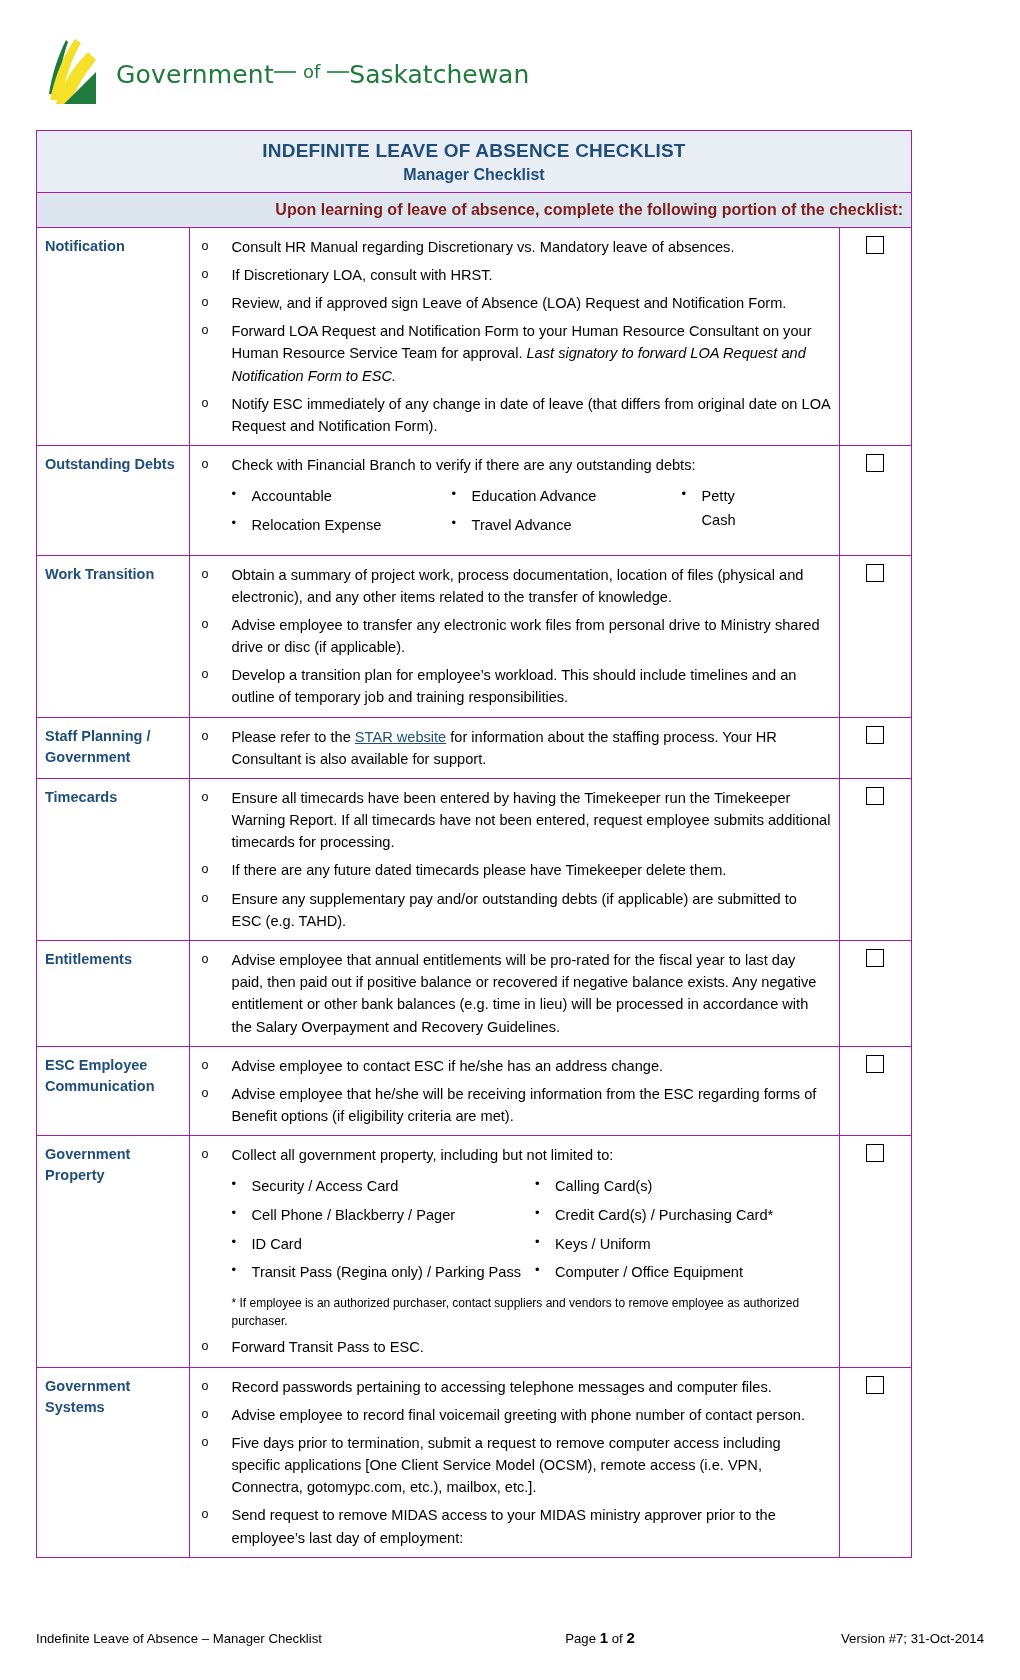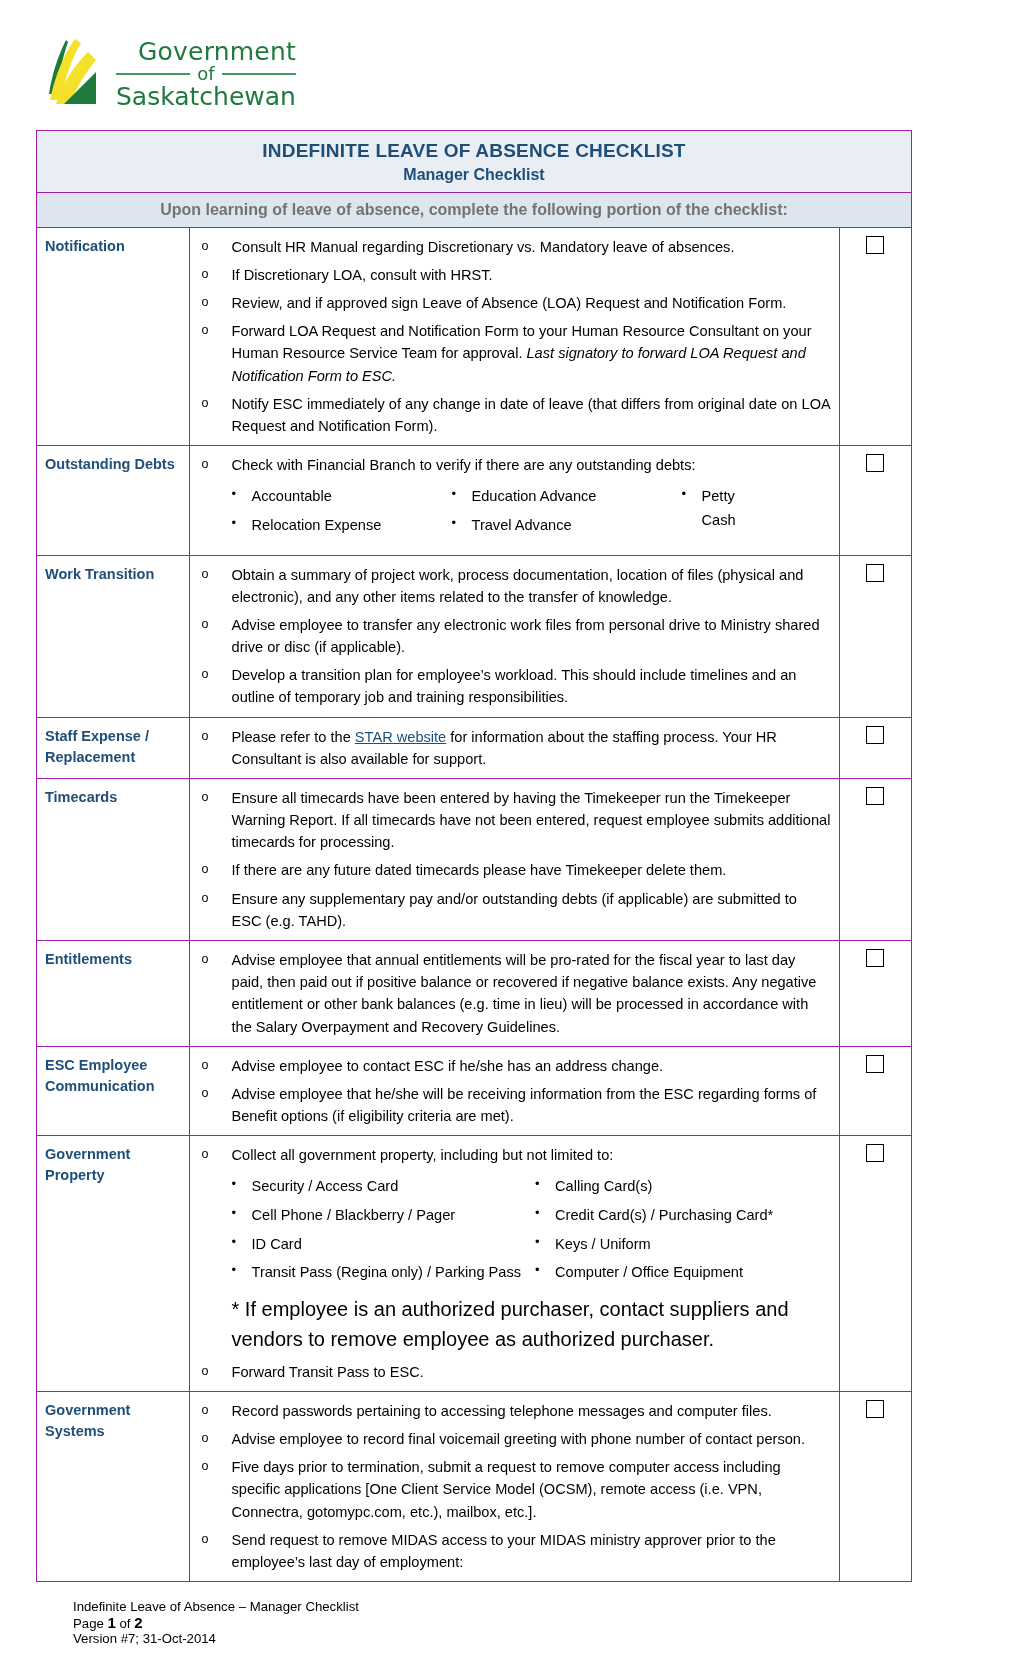--- a/index.html
+++ b/index.html
@@ -18,21 +18,21 @@
     padding:0;
   }
 
   
   .logo-wrap{
     position:absolute;
     left:44px; top:38px;
     display:flex; align-items:center; gap:10px;
   }
   .logo-mark{ width:62px; height:72px; display:block; }
-  .logo-text{ display:flex; flex-direction:column; align-items:flex-end; line-height:1; }
+  .logo-text{ display:flex; align-items:flex-start; line-height:1; }
   .logo-l1{
     font-family:"DejaVu Sans", sans-serif;
     font-size:25px; color:#1f7a3d; letter-spacing:.2px;
   }
   .logo-l2row{ display:flex; align-items:center; gap:7px; width:100%; justify-content:center; margin:1px 0 1px 0;}
   .logo-rule{ height:2px; background:#3f9c5c; flex:1 1 auto; min-width:22px;}
   .logo-l2{ font-family:"DejaVu Sans", sans-serif; font-size:18px; color:#1f7a3d; }
   .logo-l3{ font-family:"DejaVu Sans", sans-serif; font-size:25px; color:#1f7a3d; }
 
   
@@ -60,23 +60,23 @@
   }
   .title-main{
     color:#1f4e79; font-weight:bold; font-size:19px; letter-spacing:.2px;
     line-height:1.25;
   }
   .title-sub{
     color:#1f4e79; font-weight:bold; font-size:16px; margin-top:3px;
   }
   .sectionbar{
     background:#dde5ee;
-    text-align:center;
+    text-align:right;
     padding:8px 6px 9px 6px;
-    color:#737373; font-weight:bold; font-size:16px;
+    color:#7f1d1d; font-weight:bold; font-size:16px;
   }
 
   
   .rowlabel{
     color:#1f4e79; font-weight:bold; font-size:14.5px;
     padding:9px 6px 9px 8px;
     line-height:1.45;
   }
 
   
@@ -112,39 +112,39 @@
   .debts .subcol:nth-child(2){ width:230px; }
   .debts .subcol:nth-child(3){ width:120px; }
   .debts .subcol:nth-child(3) li{ display:block; padding-left:0; }
   .debts .subcol:nth-child(3) .pettyline{ display:flex; }
   .debts .subcol:nth-child(3) .cashline{ padding-left:20px; }
 
   .property .subcol:nth-child(1){ width:308px; }
   .property .subcol:nth-child(2){ width:300px; }
 
   .note{
-    font-size:20px; line-height:1.52; margin:4px 0 6px 34px;
+    font-size:12px; line-height:1.52; margin:4px 0 6px 34px;
   }
 
   
   .checkcell{ text-align:center; vertical-align:middle; }
   .checkbox{
     display:inline-block;
     width:16px; height:16px;
     border:1.3px solid #000;
     background:#fff;
   }
   .check-top{ vertical-align:top; padding-top:12px; }
 
   
   .footer{
     position:absolute;
     left:36px; right:36px; bottom:34px;
     display:flex; align-items:baseline;
-    font-size:13.2px; color:#000;flex-direction:column;
+    font-size:13.2px; color:#000;
   }
   .foot-left{ flex:0 0 auto; }
   .foot-center{ flex:1 1 auto; text-align:center;margin-left:37px; }
   .foot-center b{ font-size:15px; }
   .foot-right{ flex:0 0 auto; text-align:right; }
 </style>
 </head>
 <body>
 
 <div class="page">
@@ -286,21 +286,21 @@
                 <span class="otext">Develop a transition plan for employee’s workload.  This should include timelines and an outline of temporary job and training responsibilities.</span>
               </li>
         </ul>
       </td>
       <td class="checkcell">
         <span class="checkbox"></span>
       </td>
     </tr>
 
     <tr>
-      <td class="rowlabel">Staff Expense / Replacement</td>
+      <td class="rowlabel">Staff Planning / Government</td>
       <td class="bodycell">
         <ul class="olist">
           <li>
             <span class="obullet">o</span>
             <span class="otext"><span>Please refer to the </span><a class="link" href="#">STAR website</a><span> for information about the staffing process. Your HR Consultant is also available for support.</span></span>
           </li>
         </ul>
       </td>
       <td class="checkcell">
         <span class="checkbox"></span>

